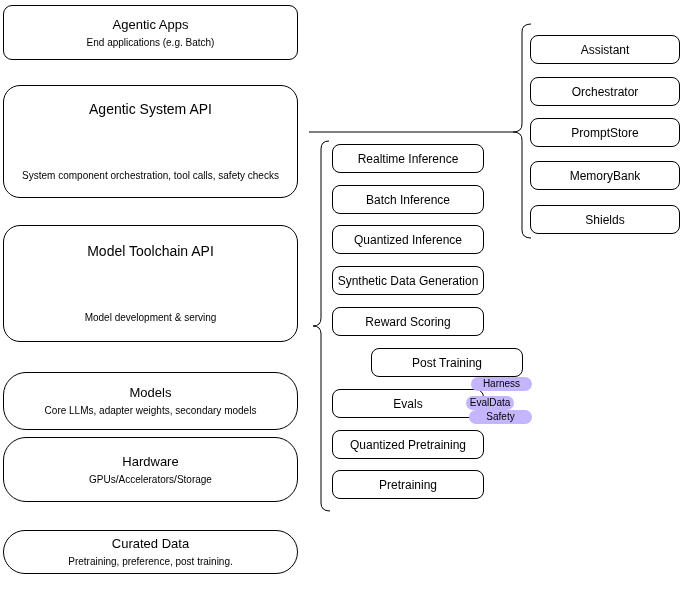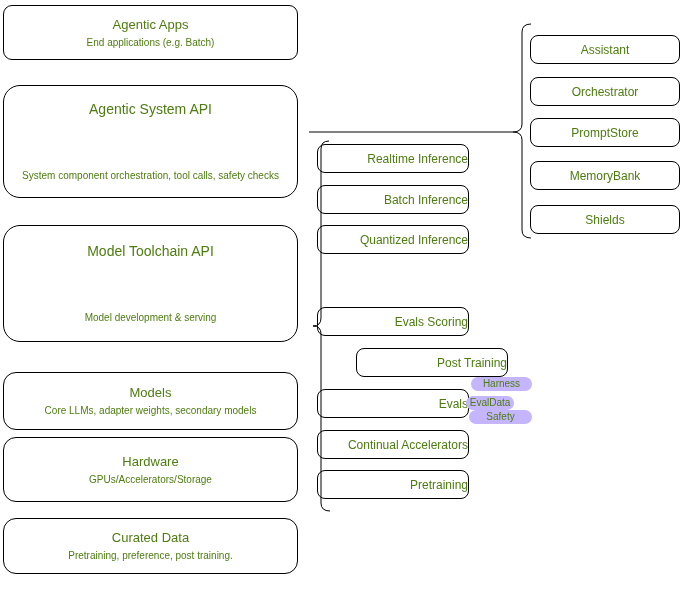--- a/index.html
+++ b/index.html
@@ -2,58 +2,58 @@
 <html><head>
 <meta charset="utf-8">
 <style>
   html, body { margin: 0; padding: 0; background: #ffffff; }
   #canvas {
     position: relative;
     width: 682px;
     height: 591px;
     background: #ffffff;
     font-family: "Liberation Sans", "DejaVu Sans", sans-serif;
-    color: #4d7c0f;
+    color: #000000;
     overflow: hidden;
   }
   
   .lbox {
     position: absolute;
     left: 3px;
     width: 295px;
     border: 1px solid #000000;
     background: #ffffff;
     display: flex;
     flex-direction: column;
     align-items: center;
     justify-content: center;
     text-align: center;
     box-sizing: border-box;
   }
   .lbox .ltitle { font-size: 13px; line-height: 17px; white-space: nowrap; }
   .lbox.big .ltitle { font-size: 14px; line-height: 18px; }
   .lbox .lsub { font-size: 10px; line-height: 14px; margin-top: 3px; white-space: nowrap; }
   .r9  { border-radius: 9px; }
-  .r13 { border-radius: 13px; }
+  .r13 { border-radius: 23px; }
   .r17 { border-radius: 17px; gap: 48px; }
   
   .sbox {
     position: absolute;
     height: 29px;
     border: 1px solid #000000;
     border-radius: 8px;
     background: #ffffff;
     display: flex;
     align-items: center;
     justify-content: center;
     font-size: 12px;
     white-space: nowrap;
     box-sizing: border-box;
   }
-  .mid  { left: 317px; width: 152px; justify-content: flex-end; }
+  .mid  { left: 332px; width: 152px; }
   .rgt  { left: 530px; width: 150px; }
   
   .pill {
     position: absolute;
     border: 7px solid #c4b5fd;
     border-radius: 7px;
     background: #ffffff;
     display: flex;
     align-items: center;
     justify-content: center;
@@ -100,45 +100,48 @@
   <div class="lbox r13" style="top:372px; height:58px;">
     <div class="ltitle">Models</div>
     <div class="lsub">Core LLMs, adapter weights, secondary models</div>
   </div>
 
   <div class="lbox r13" style="top:437px; height:65px;">
     <div class="ltitle">Hardware</div>
     <div class="lsub">GPUs/Accelerators/Storage</div>
   </div>
 
-  <div class="lbox r13" style="top:518px; height:56px;">
+  <div class="lbox r13" style="top:530px; height:44px;">
     <div class="ltitle">Curated Data</div>
     <div class="lsub">Pretraining, preference, post training.</div>
   </div>
 
   <div class="sbox mid" style="top:144px;">
     <span>Realtime Inference</span>
   </div>
   <div class="sbox mid" style="top:185px;">
     <span>Batch Inference</span>
   </div>
   <div class="sbox mid" style="top:225px;">
     <span>Quantized Inference</span>
   </div>
+  <div class="sbox mid" style="top:266px;">
+    <span>Synthetic Data Generation</span>
+  </div>
   <div class="sbox mid" style="top:307px;">
-    <span>Evals Scoring</span>
+    <span>Reward Scoring</span>
   </div>
   <div class="sbox mid" style="top:348px;margin-left:39px;">
     <span>Post Training</span>
   </div>
   <div class="sbox mid" style="top:389px;">
     <span>Evals</span>
   </div>
   <div class="sbox mid" style="top:430px;">
-    <span>Continual Accelerators</span>
+    <span>Quantized Pretraining</span>
   </div>
   <div class="sbox mid" style="top:470px;">
     <span>Pretraining</span>
   </div>
 
   <div class="pill" style="left:471px; top:377px; width:61px; height:14px;">
     <span>Harness</span>
   </div>
   <div class="pill" style="left:466px; top:396px; width:48px; height:13px;">
     <span>EvalData</span>

